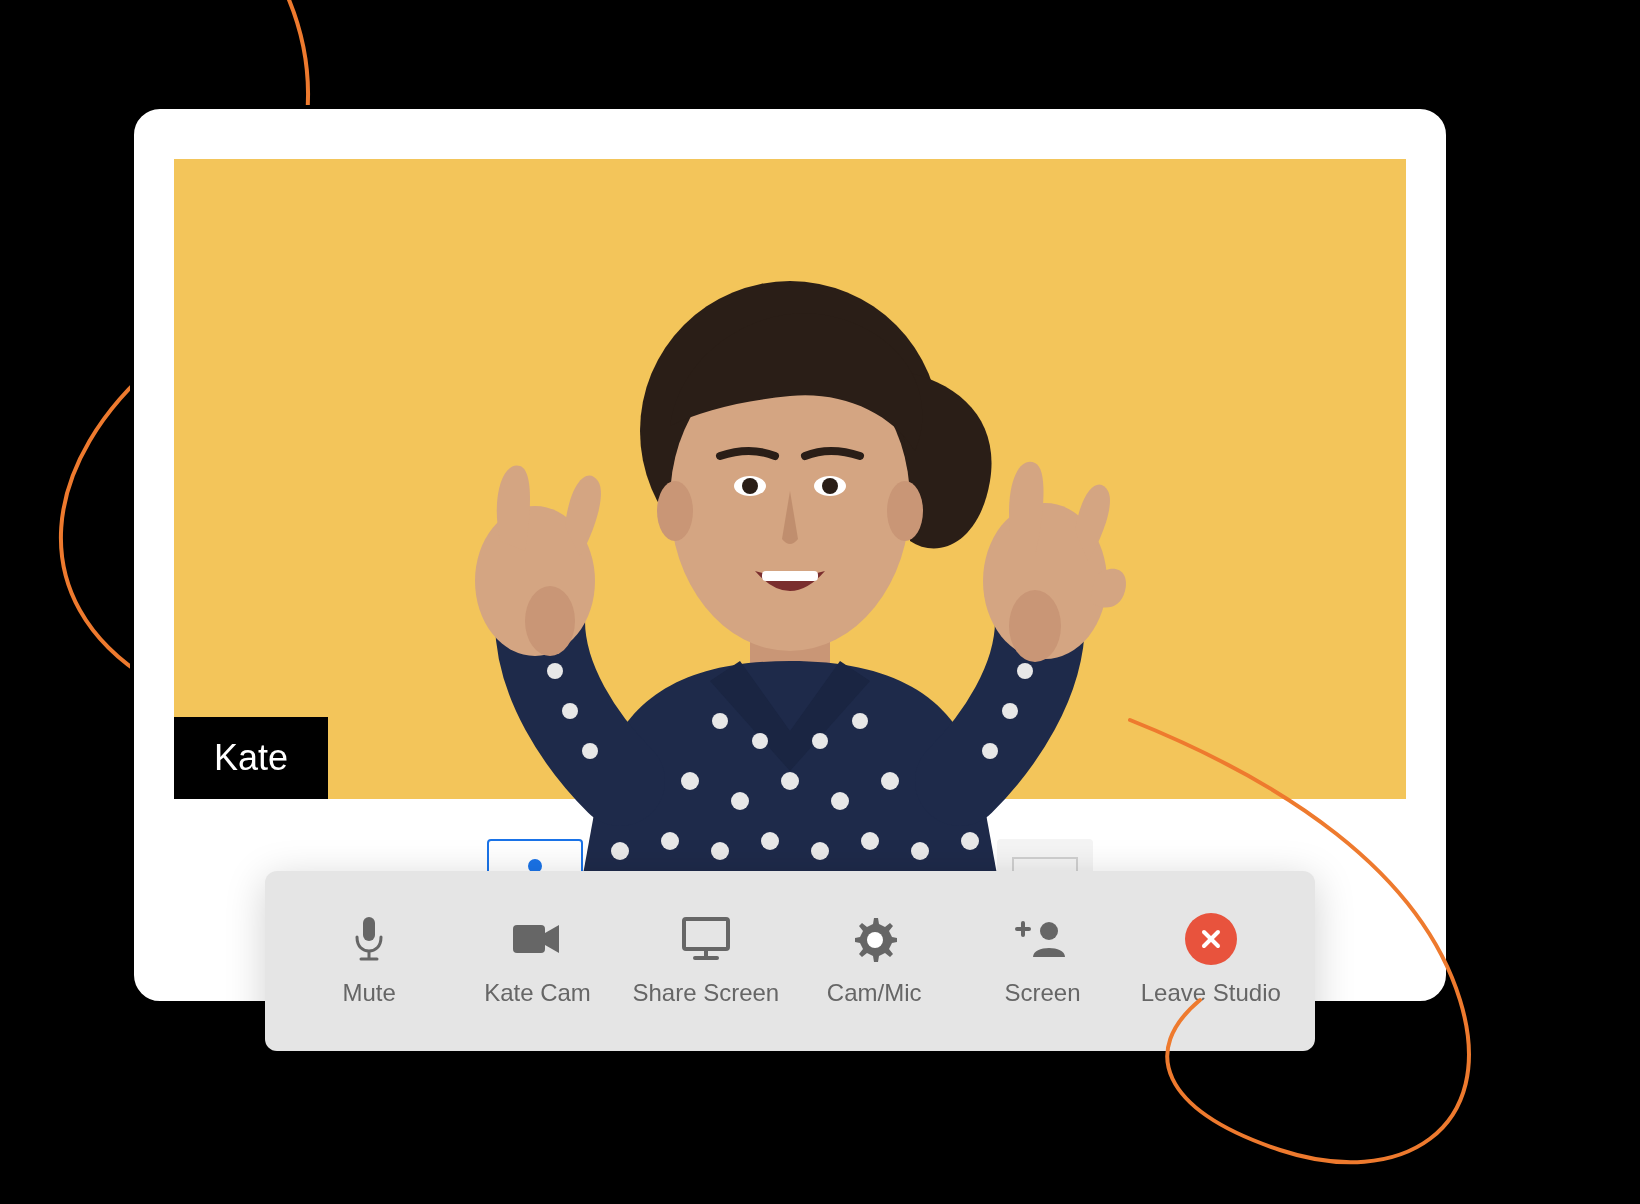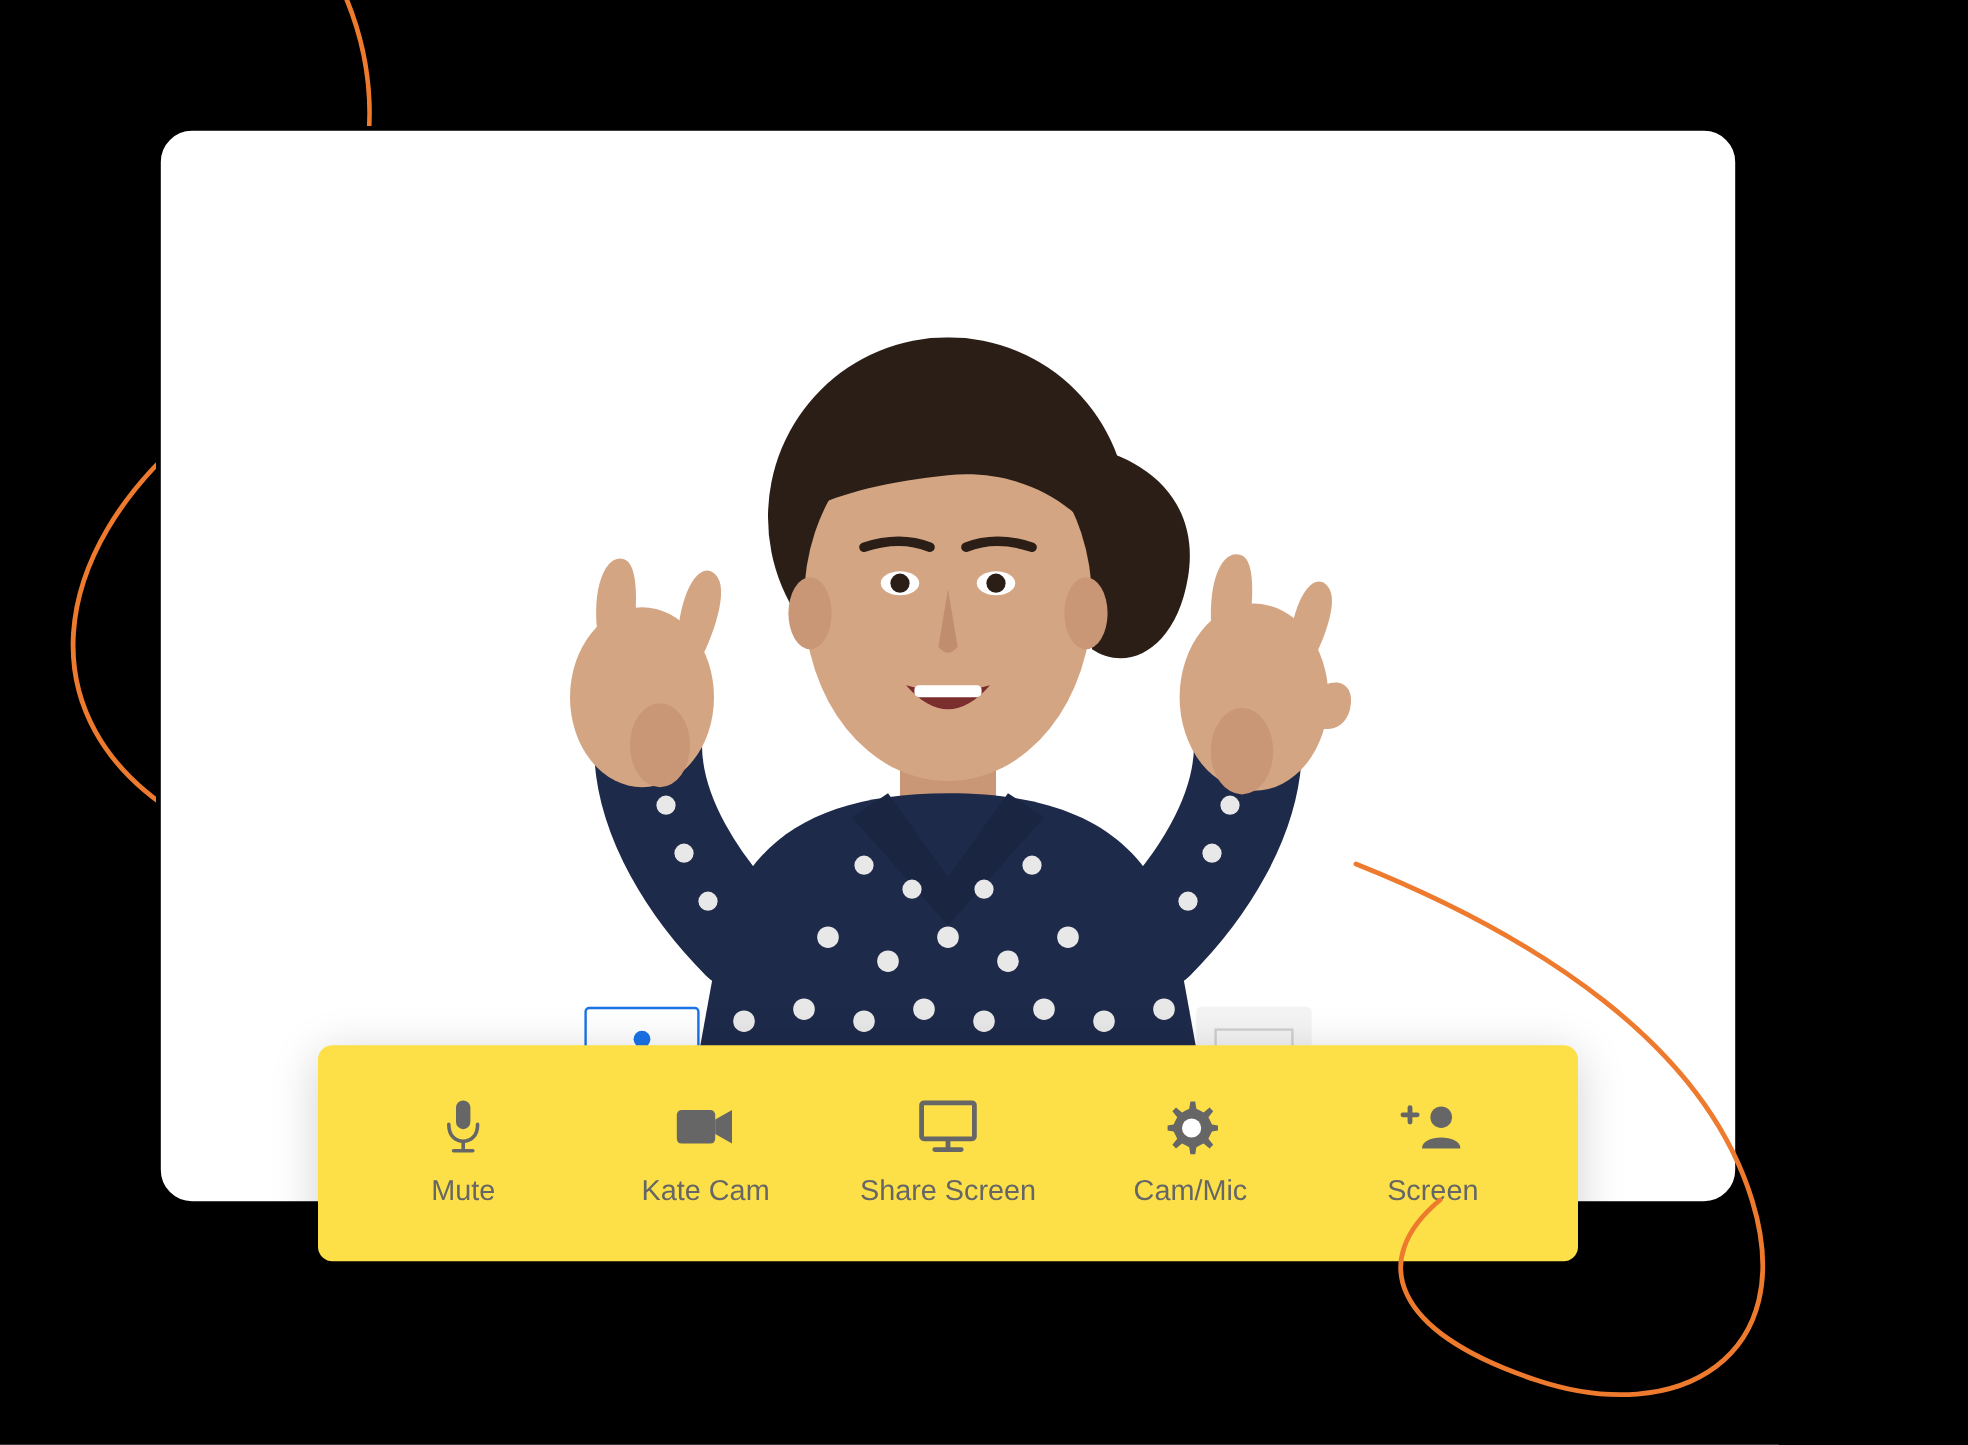--- a/index.html
+++ b/index.html
@@ -80,21 +80,21 @@
       border: 2px solid #1a73e8;
     }
     .layout-tile svg { display: block; }
     .toolbar {
       position: absolute;
       left: 50%;
       transform: translateX(-50%);
       bottom: -50px;
       width: 1050px;
       height: 180px;
-      background: #fde047;
+      background: #e5e5e5;
       border-radius: 12px;
       box-shadow: 0 8px 40px rgba(0,0,0,0.18);
       display: flex;
       align-items: center;
       justify-content: space-around;
       padding: 0 20px;
       z-index: 10;
     }
     .tool-btn {
       display: flex;
@@ -135,20 +135,23 @@
 
 <svg class="swirl" width="1640" height="1204" viewBox="0 0 1640 1204" style="z-index:0;">
   <path d="M 280 -20 C 350 120, 280 260, 160 360 C 40 460, 20 600, 150 680 C 280 760, 500 700, 780 600 C 1060 500, 1260 430, 1330 400" stroke="#ee7a2e" stroke-width="4" fill="none" stroke-linecap="round"></path>
 </svg>
 <svg class="swirl" width="1640" height="1204" viewBox="0 0 1640 1204" style="z-index:5;">
   <path d="M 1130 720 C 1280 780, 1420 870, 1460 1000 C 1500 1130, 1400 1190, 1280 1150 C 1160 1110, 1140 1050, 1200 1000" stroke="#ee7a2e" stroke-width="4" fill="none" stroke-linecap="round"></path>
 </svg>
 
 <div class="studio-window">
 
+  <div class="video-frame">
+    <div class="name-label">Kate</div>
+  </div>
 
   <svg class="person" viewBox="0 0 900 720">
 
     <ellipse cx="450" cy="150" rx="150" ry="150" fill="#2a1e17"></ellipse>
     <path d="M 560 90 C 620 100, 660 140, 650 200 C 640 260, 600 280, 570 260 Z" fill="#2a1e17"></path>
 
     <rect x="410" y="300" width="80" height="100" fill="#c99676"></rect>
 
     <ellipse cx="450" cy="220" rx="120" ry="150" fill="#d4a582"></ellipse>
 
@@ -335,16 +338,27 @@
         <svg width="54" height="40" viewBox="0 0 54 40">
           <circle cx="34" cy="12" r="9" fill="#666"></circle>
           <path d="M 18 38 C 18 26, 50 26, 50 38 Z" fill="#666"></path>
           <line x1="8" y1="4" x2="8" y2="16" stroke="#666" stroke-width="4" stroke-linecap="round"></line>
           <line x1="2" y1="10" x2="14" y2="10" stroke="#666" stroke-width="4" stroke-linecap="round"></line>
         </svg>
       </div>
       <span class="label">Screen</span>
     </div>
 
+    <div class="tool-btn">
+      <div class="icon-wrap">
+        <div class="leave-circle">
+          <svg width="22" height="22" viewBox="0 0 22 22">
+            <line x1="4" y1="4" x2="18" y2="18" stroke="#fff" stroke-width="4" stroke-linecap="round"></line>
+            <line x1="18" y1="4" x2="4" y2="18" stroke="#fff" stroke-width="4" stroke-linecap="round"></line>
+          </svg>
+        </div>
+      </div>
+      <span class="label">Leave Studio</span>
+    </div>
 
   </div>
 
 </div>
 
 </body></html>

